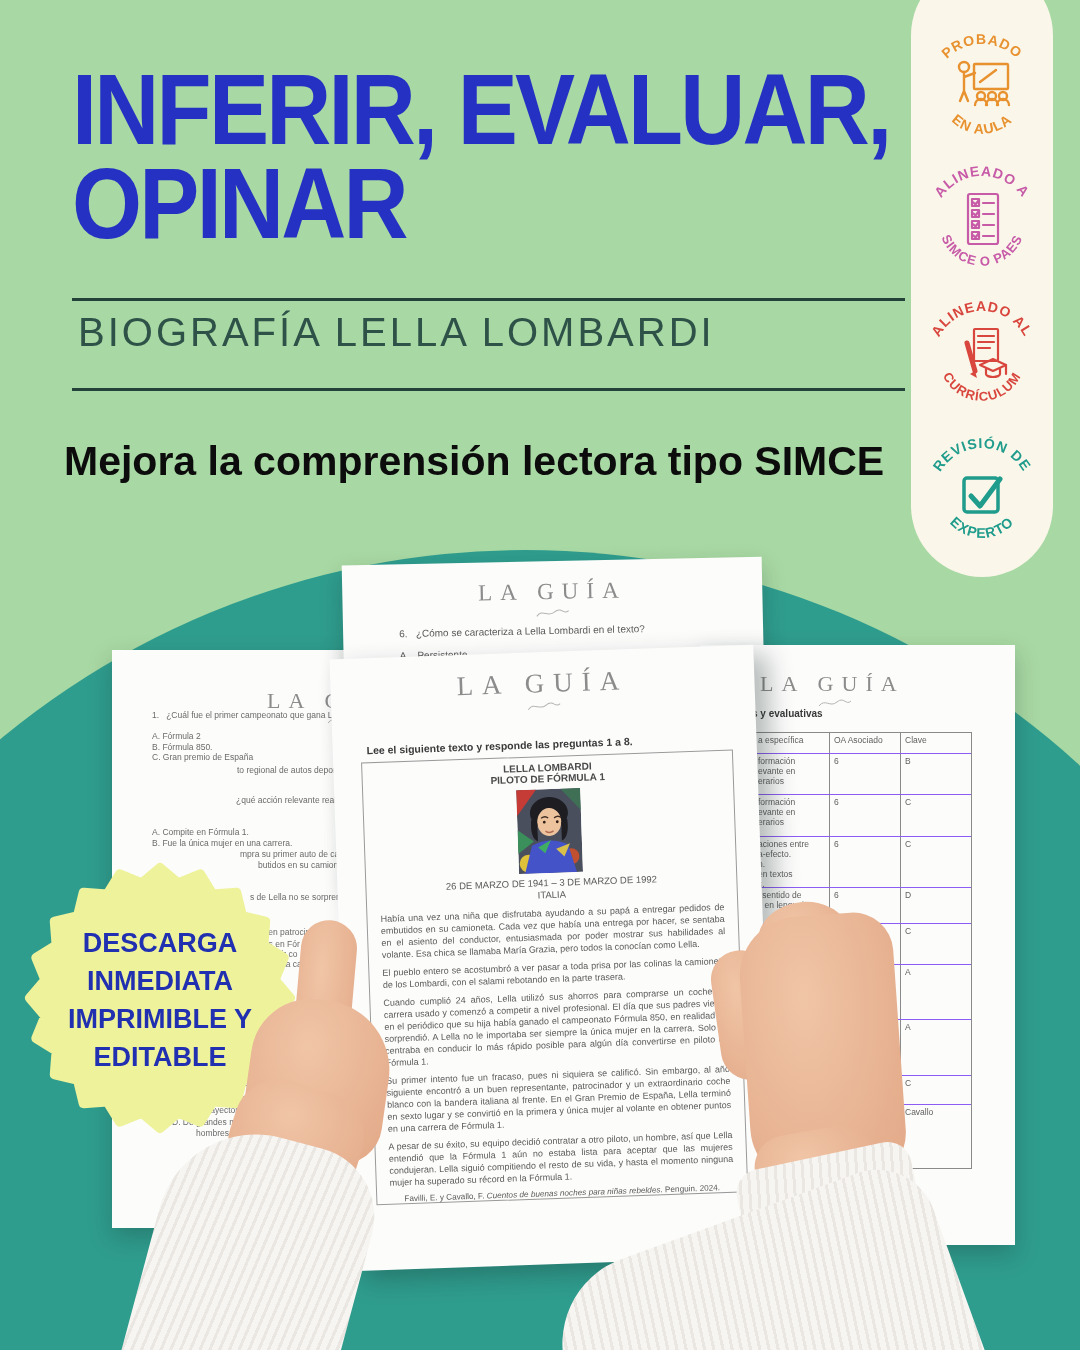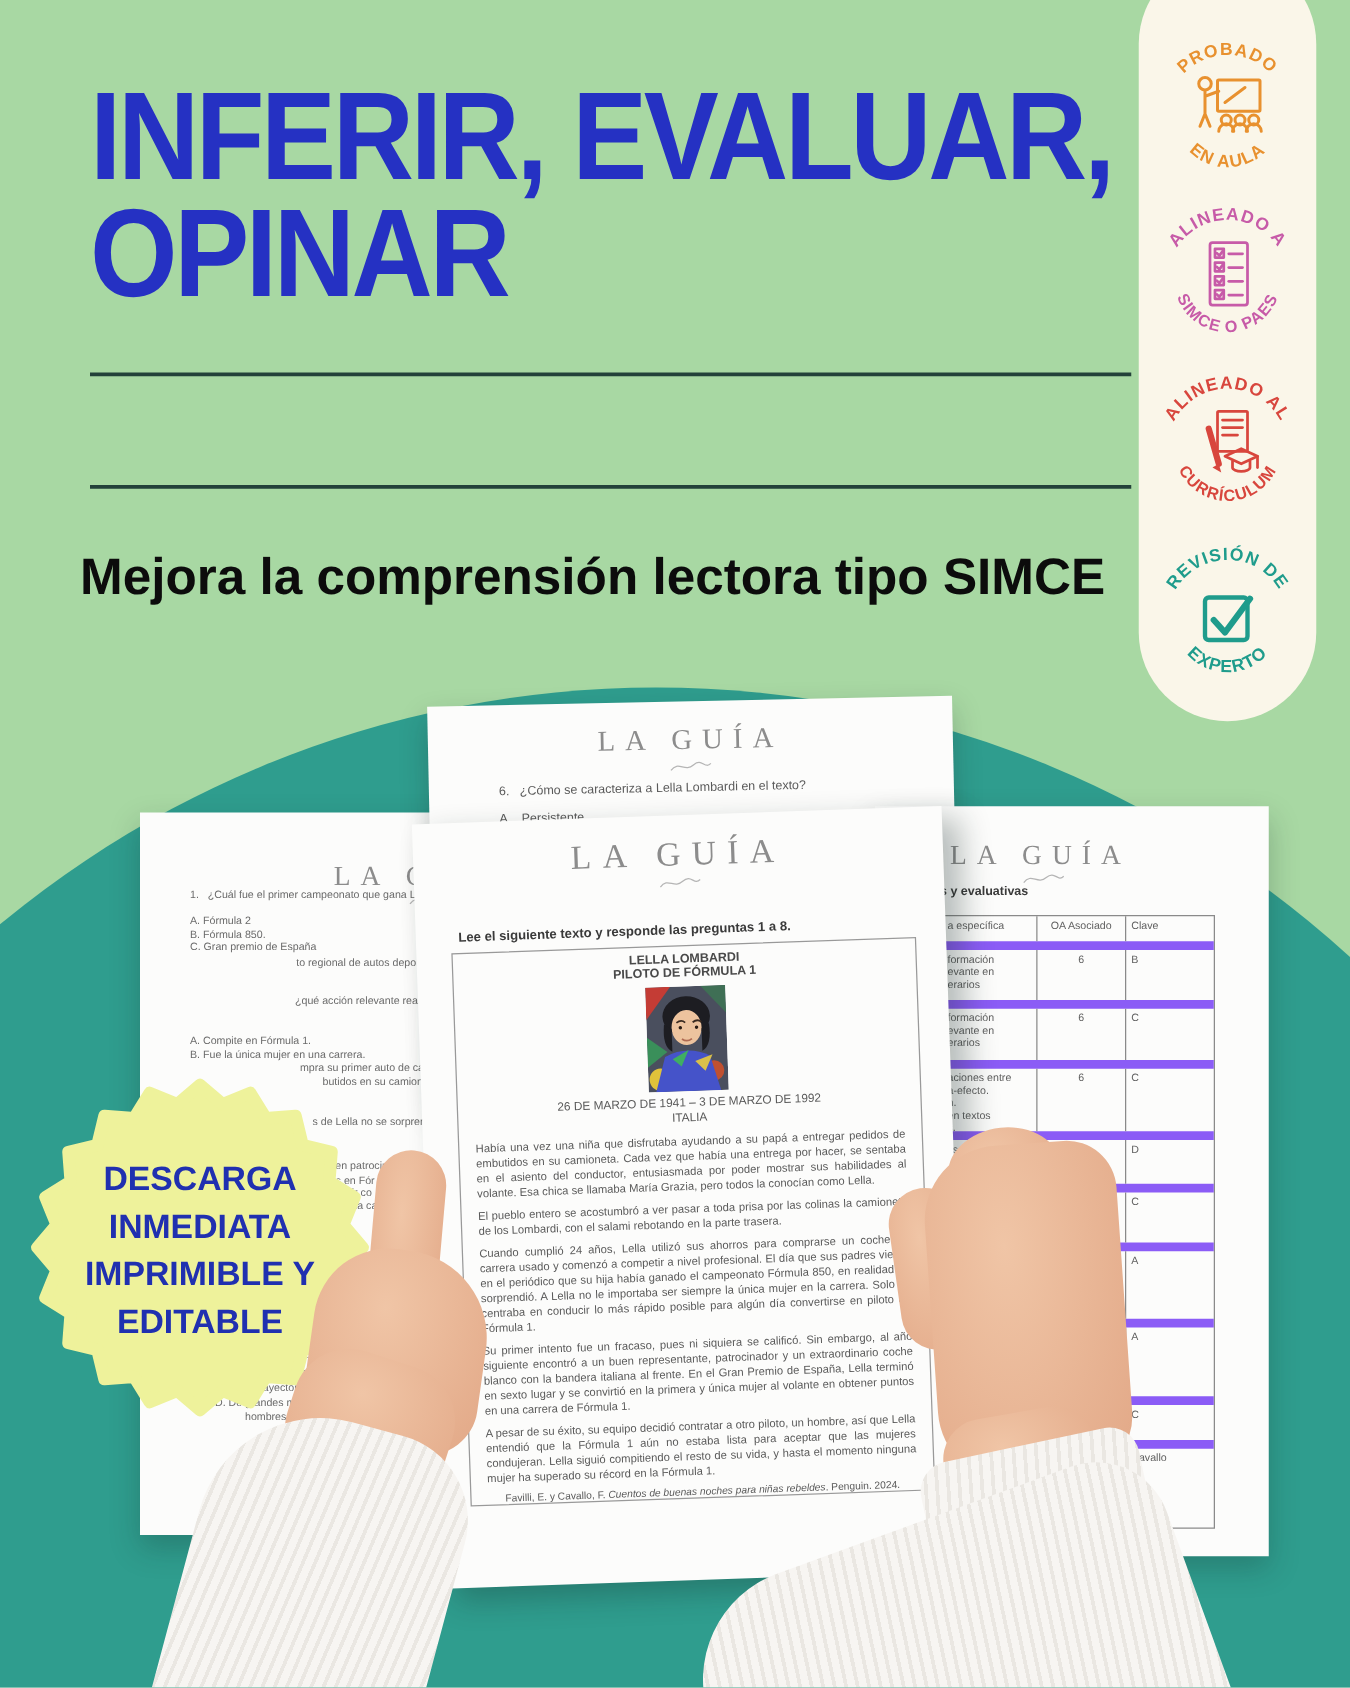--- a/index.html
+++ b/index.html
@@ -27,45 +27,46 @@
   #front-doc{left:340px;top:652px;width:424px;height:612px;transform:rotate(-2deg);box-shadow:14px 10px 24px rgba(20,40,35,.3);overflow:hidden;}
   #right-doc{left:700px;top:645px;width:315px;height:600px;overflow:hidden;}
   #front-lead{left:34px;top:86px;font-size:10.5px;font-weight:700;color:#3a3a3a;}
   #front-box{left:28px;top:104px;width:372px;height:443px;border:1px solid #999;padding:5px 13px;box-sizing:border-box;}
   .doc-center{text-align:center;font-size:10px;font-weight:700;color:#4a4a4a;line-height:11px;}
   .doc-sub{text-align:center;font-size:9.5px;color:#5a5a5a;line-height:12px;}
   .para{font-size:9px;line-height:12px;color:#5a5a5a;text-align:justify;margin:6px 0;}
   #cite{text-align:center;font-size:8.2px;color:#5a5a5a;margin-top:6px;white-space:nowrap;}
   
   #ans-table{left:5px;top:87px;width:265px;border:1px solid #8a8a8a;font-size:8.5px;color:#5f5f5f;}
-  .trow{display:flex;border-bottom:7px solid #8b5cf6;}
+  .trow{display:flex;border-bottom:1px solid #8b5cf6;}
   .trow:last-child{border-bottom:none;}
   .tc{box-sizing:border-box;padding:2px 4px;overflow:hidden;line-height:10px;}
   .tc1{width:124px;border-right:1px solid #8a8a8a;padding-left:52px;}
-  .tc2{width:71px;border-right:1px solid #8a8a8a;text-align:center;}
+  .tc2{width:71px;border-right:1px solid #8a8a8a;}
   .tc3{width:70px;}
   
   #pill{left:0;top:764px;width:238px;height:66px;background:#2130bf;border-radius:0 38px 38px 0;display:flex;align-items:center;justify-content:center;}
   #pill span{font-family:"DejaVu Sans",sans-serif;font-size:40px;color:#fff;letter-spacing:3px;font-weight:400;}
   
   #seal{left:10px;top:848px;}
   
   .skin{background:radial-gradient(ellipse at 40% 30%, #f0c5a6, #e2a887);}
   .sleeve{background:repeating-linear-gradient(98deg,#f7f5f2 0px,#f7f5f2 6px,#eae7e2 6px,#eae7e2 9px);}
   .z1{z-index:1}.z2{z-index:2}.z3{z-index:3}.z4{z-index:4}.z5{z-index:5}.z6{z-index:6}
 </style>
 </head>
 <body>
 
 <div id="page">
 
   <div id="dome" class="abs z1"></div>
 
   <div id="title" class="abs z2"><span style="display:block">INFERIR, EVALUAR,</span><span style="display:block">OPINAR</span></div>
   <div class="abs rule z2" style="top:298px;"></div>
+  <div id="subtitle" class="abs z2">BIOGRAFÍA LELLA LOMBARDI</div>
   <div class="abs rule z2" style="top:388px;"></div>
   <div id="tagline1" class="abs z2">Mejora la comprensión lectora tipo SIMCE</div>
 
   <div id="strip" class="abs z2">
 
     <svg class="badge" style="top:64px;" viewBox="0 0 120 120">
       <defs>
           <path id="at0" d="M 12,64 A 48,48 0 0 1 108,64"></path>
           <path id="ab0" d="M 18,72 A 43,43 0 0 0 102,72"></path>
         </defs>

